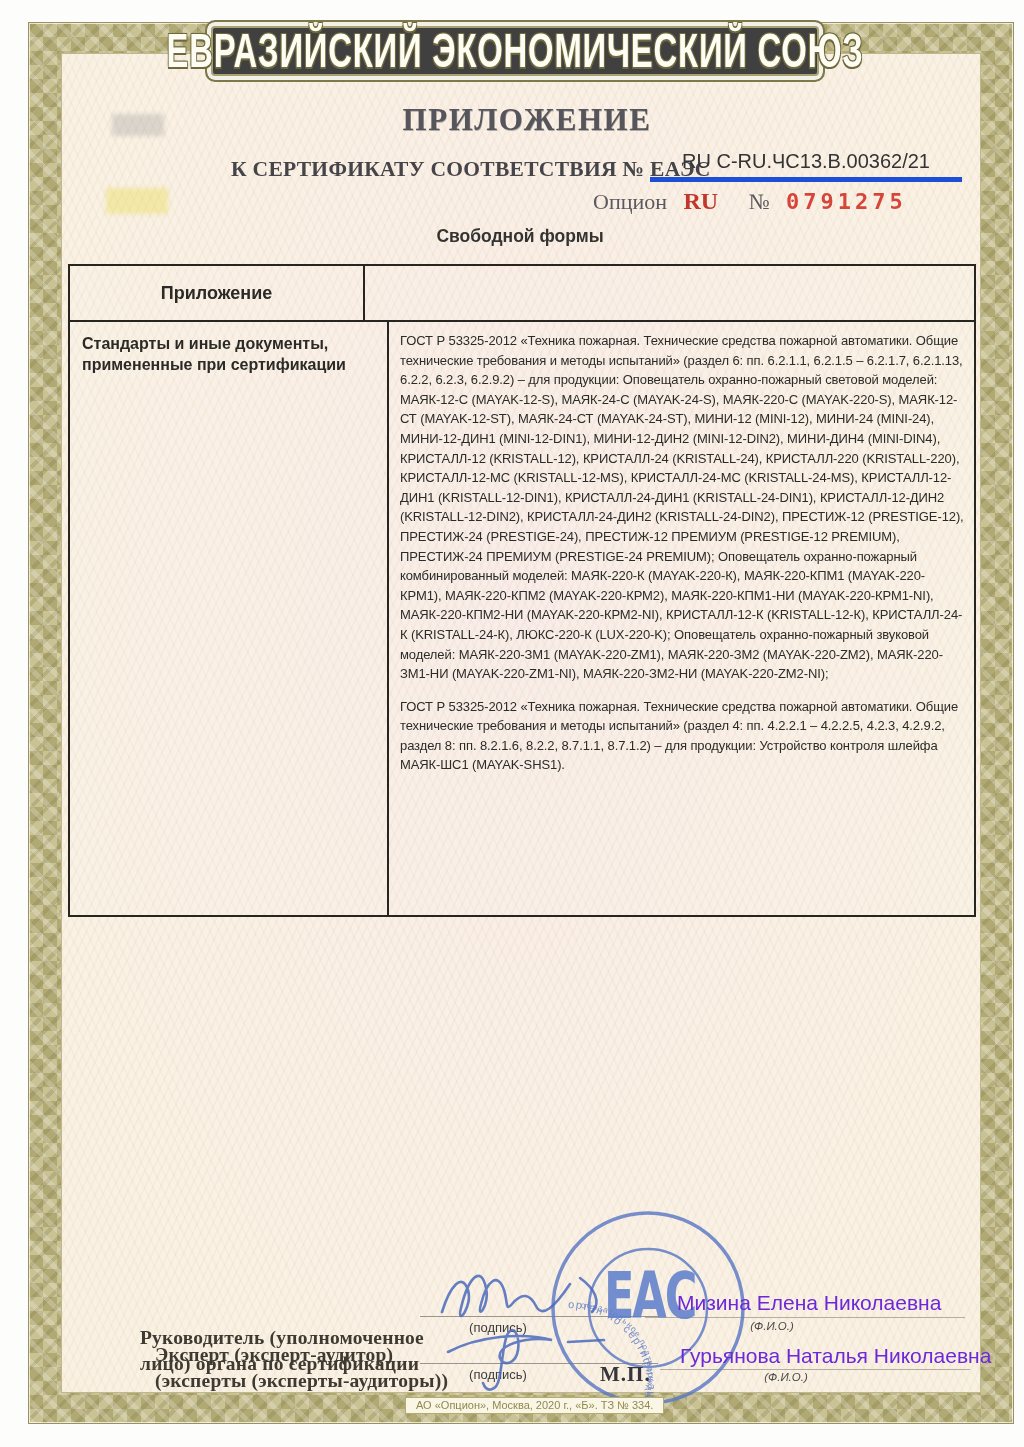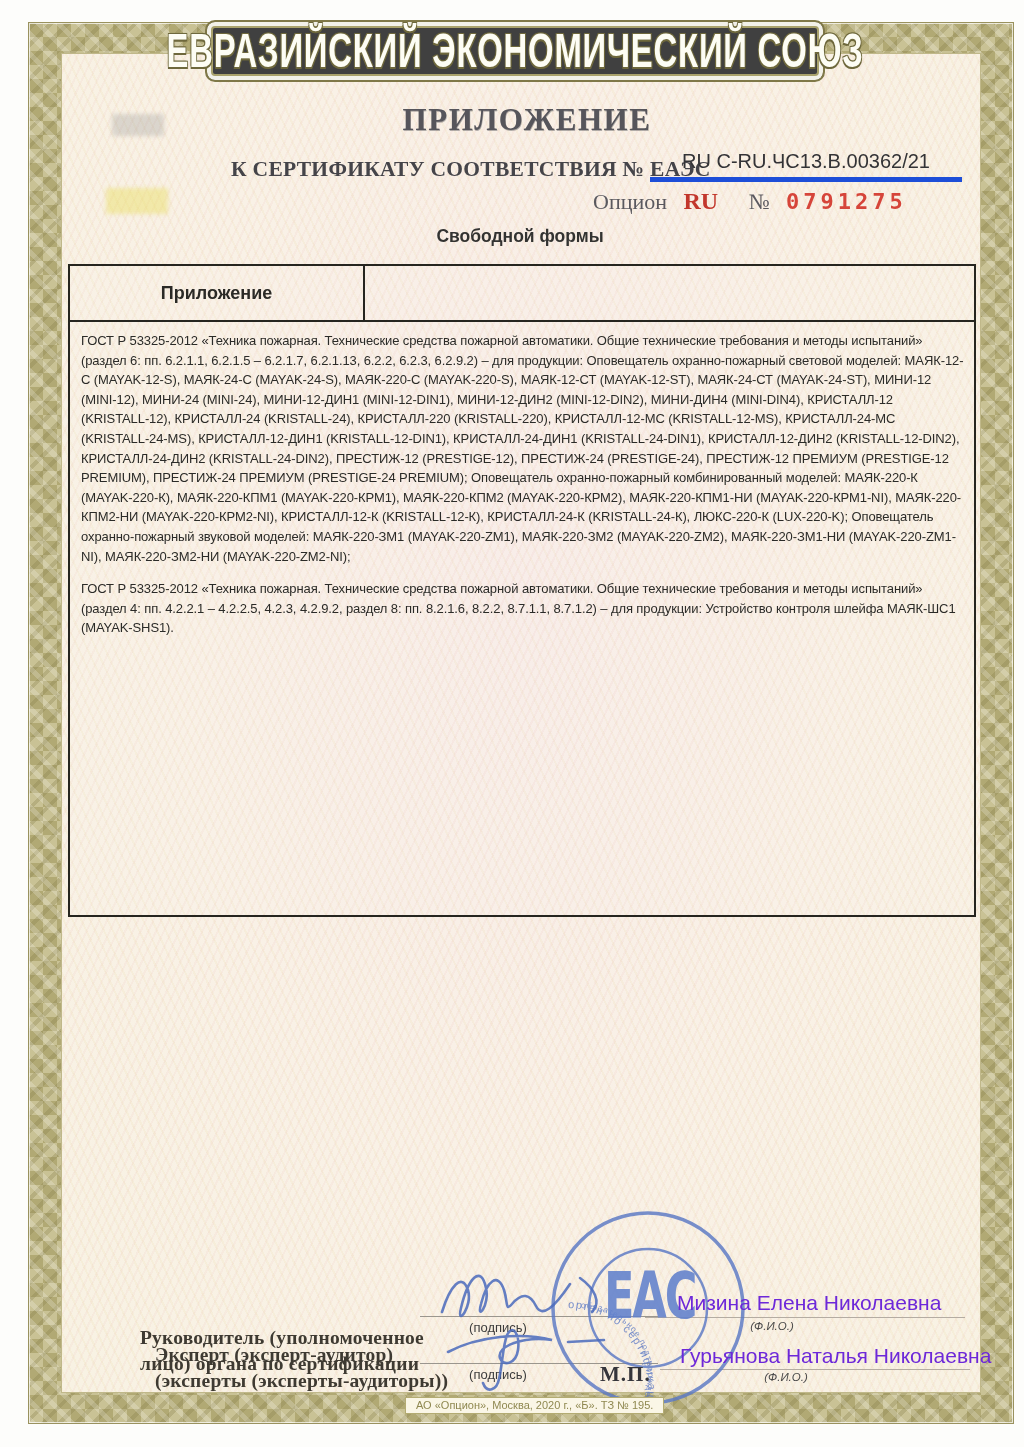--- a/index.html
+++ b/index.html
@@ -152,20 +152,21 @@
   <span class="num-sign">№</span>
   <span class="blank-number">0791275</span>
 </div>
 <div class="form-type">Свободной формы</div>
 
 <div class="table">
   <div class="thead">
     <div class="th th-left">Приложение</div>
   </div>
   <div class="tbody">
+    <div class="td-left">Стандарты и иные документы, примененные при сертификации</div>
     <div class="td-right">
       <p>ГОСТ Р 53325-2012 «Техника пожарная. Технические средства пожарной автоматики. Общие технические требования и методы испытаний» (раздел 6: пп. 6.2.1.1, 6.2.1.5 – 6.2.1.7, 6.2.1.13, 6.2.2, 6.2.3, 6.2.9.2) – для продукции: Оповещатель охранно-пожарный световой моделей: МАЯК-12-С (MAYAK-12-S), МАЯК-24-С (MAYAK-24-S), МАЯК-220-С (MAYAK-220-S), МАЯК-12-СТ (MAYAK-12-ST), МАЯК-24-СТ (MAYAK-24-ST), МИНИ-12 (MINI-12), МИНИ-24 (MINI-24), МИНИ-12-ДИН1 (MINI-12-DIN1), МИНИ-12-ДИН2 (MINI-12-DIN2), МИНИ-ДИН4 (MINI-DIN4), КРИСТАЛЛ-12 (KRISTALL-12), КРИСТАЛЛ-24 (KRISTALL-24), КРИСТАЛЛ-220 (KRISTALL-220), КРИСТАЛЛ-12-МС (KRISTALL-12-MS), КРИСТАЛЛ-24-МС (KRISTALL-24-MS), КРИСТАЛЛ-12-ДИН1 (KRISTALL-12-DIN1), КРИСТАЛЛ-24-ДИН1 (KRISTALL-24-DIN1), КРИСТАЛЛ-12-ДИН2 (KRISTALL-12-DIN2), КРИСТАЛЛ-24-ДИН2 (KRISTALL-24-DIN2), ПРЕСТИЖ-12 (PRESTIGE-12), ПРЕСТИЖ-24 (PRESTIGE-24), ПРЕСТИЖ-12 ПРЕМИУМ (PRESTIGE-12 PREMIUM), ПРЕСТИЖ-24 ПРЕМИУМ (PRESTIGE-24 PREMIUM); Оповещатель охранно-пожарный комбинированный моделей: МАЯК-220-К (MAYAK-220-К), МАЯК-220-КПМ1 (MAYAK-220-КРМ1), МАЯК-220-КПМ2 (MAYAK-220-КРМ2), МАЯК-220-КПМ1-НИ (MAYAK-220-КРМ1-NI), МАЯК-220-КПМ2-НИ (MAYAK-220-КРМ2-NI), КРИСТАЛЛ-12-К (KRISTALL-12-К), КРИСТАЛЛ-24-К (KRISTALL-24-К), ЛЮКС-220-К (LUX-220-K); Оповещатель охранно-пожарный звуковой моделей: МАЯК-220-ЗМ1 (MAYAK-220-ZM1), МАЯК-220-ЗМ2 (MAYAK-220-ZM2), МАЯК-220-ЗМ1-НИ (MAYAK-220-ZM1-NI), МАЯК-220-ЗМ2-НИ (MAYAK-220-ZM2-NI);</p>
       <p>ГОСТ Р 53325-2012 «Техника пожарная. Технические средства пожарной автоматики. Общие технические требования и методы испытаний» (раздел 4: пп. 4.2.2.1 – 4.2.2.5, 4.2.3, 4.2.9.2, раздел 8: пп. 8.2.1.6, 8.2.2, 8.7.1.1, 8.7.1.2) – для продукции: Устройство контроля шлейфа МАЯК-ШС1 (MAYAK-SHS1).</p>
     </div>
   </div>
 </div>
 
 <div class="sign-label head-label">Руководитель (уполномоченное лицо) органа по сертификации</div>
 <div class="sign-label expert-label">Эксперт (эксперт-аудитор) (эксперты (эксперты-аудиторы))</div>
 
@@ -201,13 +202,13 @@
 
 <svg class="signatures" width="260" height="150" viewBox="0 0 260 150">
   <g fill="none" stroke="#4b6bbd" stroke-width="2.6" stroke-linecap="round" opacity="0.85">
     <path d="M12,62 c8,-26 20,-40 26,-22 c5,16 -12,38 -7,18 c7,-30 20,-44 25,-20 c4,17 -10,34 -5,16 c6,-24 17,-32 23,-14 c4,12 1,22 8,14 c10,-12 18,-10 24,2 c6,12 18,2 34,-22"></path>
     <path d="M150,28 c14,10 22,24 12,34"></path>
     <path d="M18,102 c30,-16 74,-20 104,-12 c-28,-4 -56,6 -52,18 c3,9 16,6 18,-8 c2,-15 -5,-27 -11,-15 c-4,10 -5,32 -8,44 c-2,11 -12,15 -16,4"></path>
     <path d="M138,92 l36,-2"></path>
   </g>
 </svg>
 
-<div class="imprint">АО «Опцион», Москва, 2020 г., «Б». ТЗ № 195.</div>
+<div class="imprint">АО «Опцион», Москва, 2020 г., «Б». ТЗ № 334.</div>
 
 </body></html>

